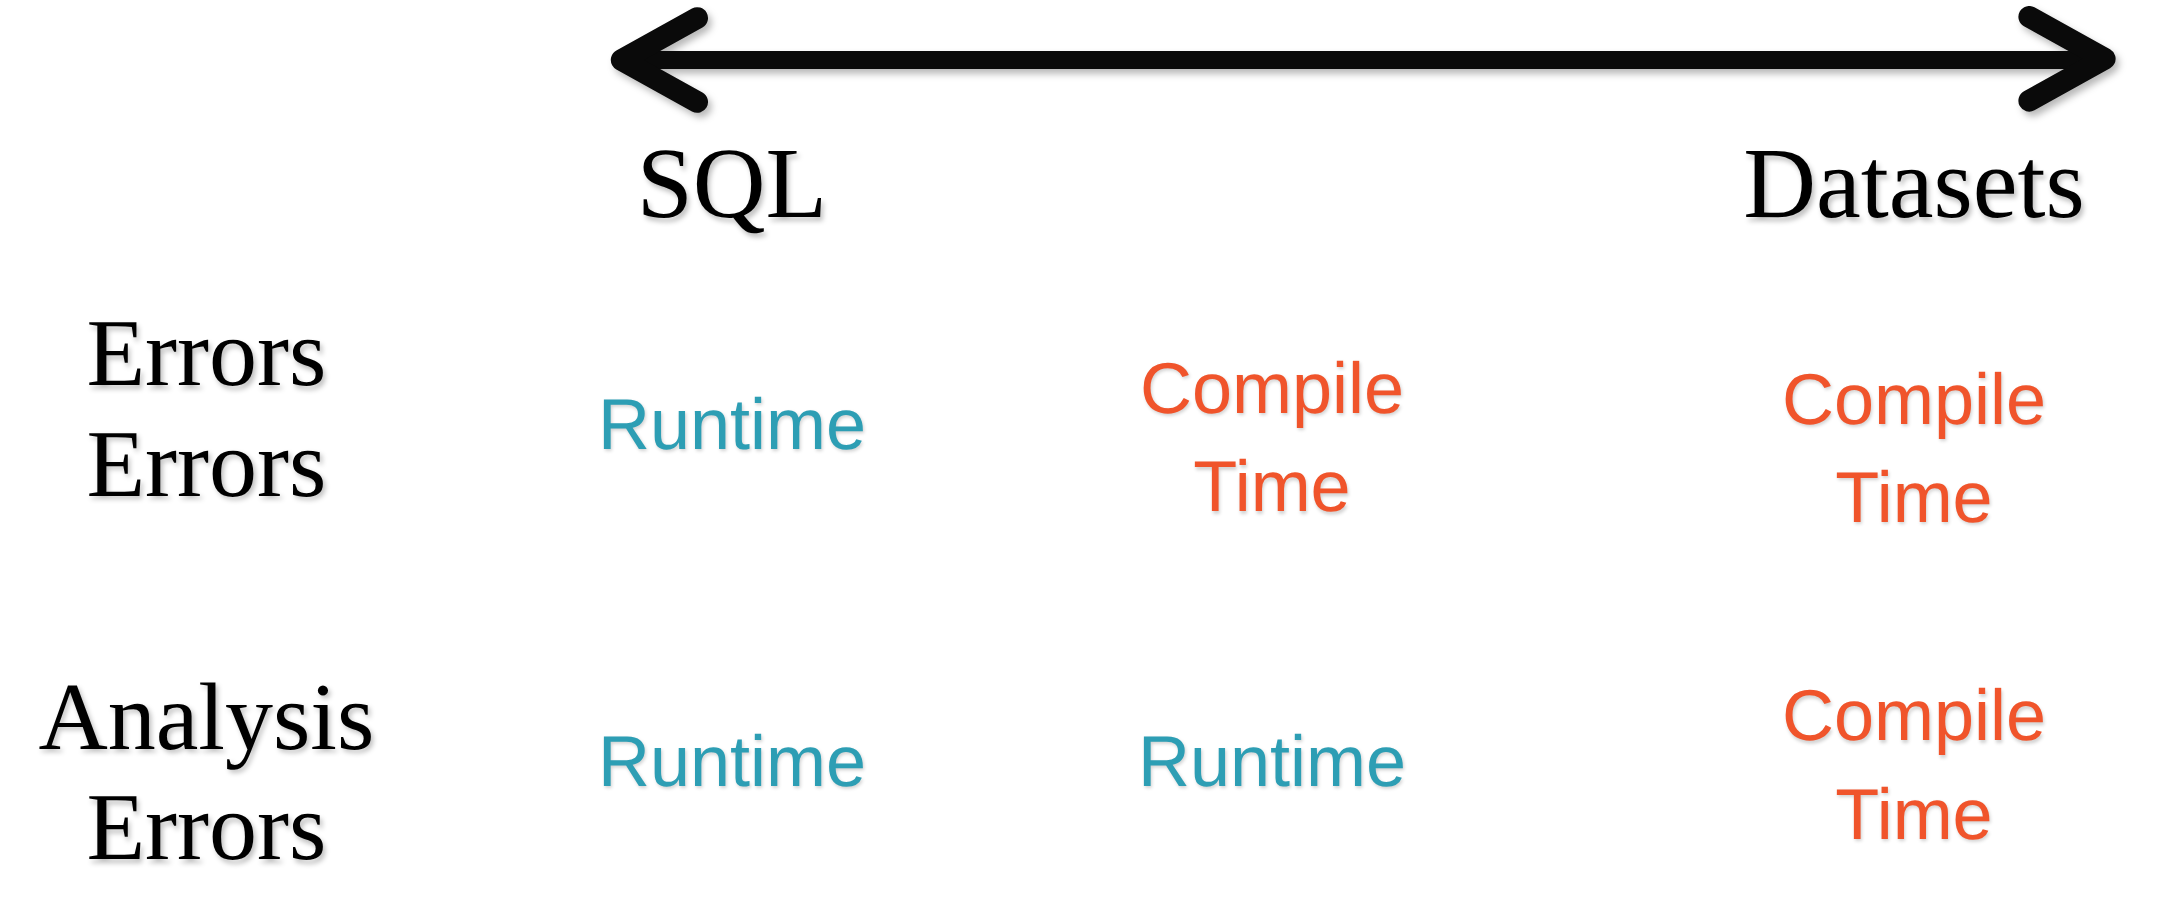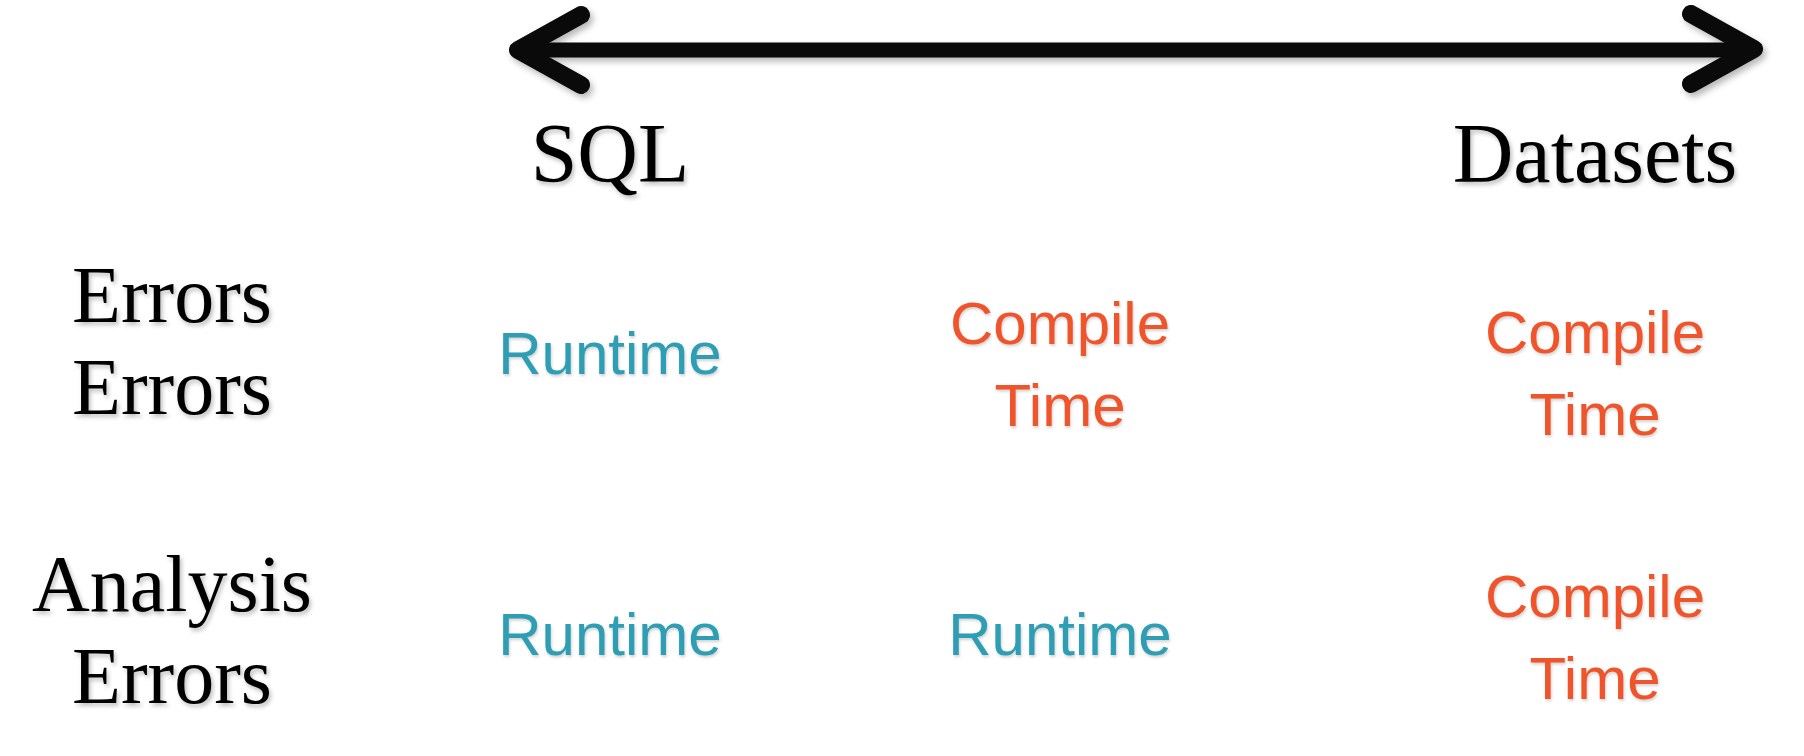--- a/index.html
+++ b/index.html
@@ -46,21 +46,21 @@
 
   .rowlabel {
     position: absolute;
     left: 0;
     width: 344px;
     font-size: 80px;
     line-height: 92px;
     text-align: center;
   }
   #label-syntax   { top: 249px; }
-  #label-analysis { top: 538px; }
+  #label-analysis { top: 552px; }
 
   .cell {
     position: absolute;
     font-family: "Liberation Sans", "DejaVu Sans", sans-serif;
     font-weight: 300;
     font-size: 60px;
     line-height: 82px;
     text-align: center;
     text-shadow: 1px 2px 3px rgba(0,0,0,0.18);
     white-space: nowrap;

